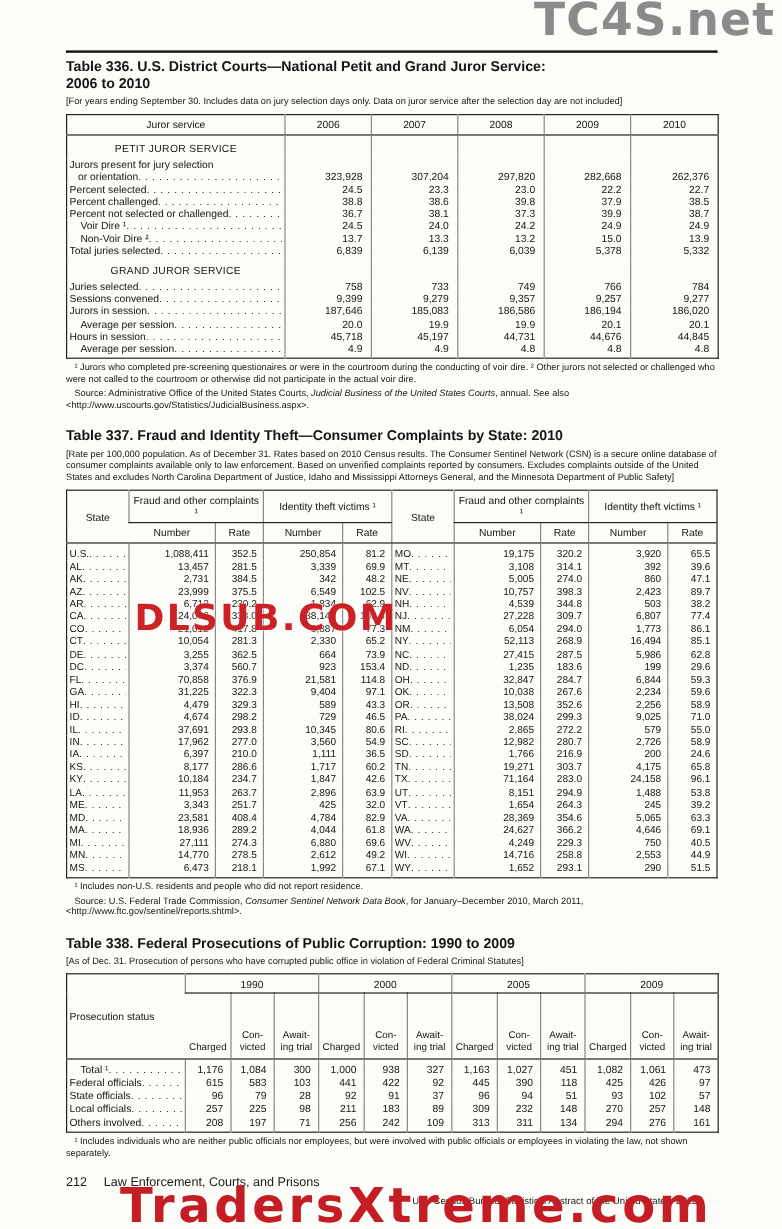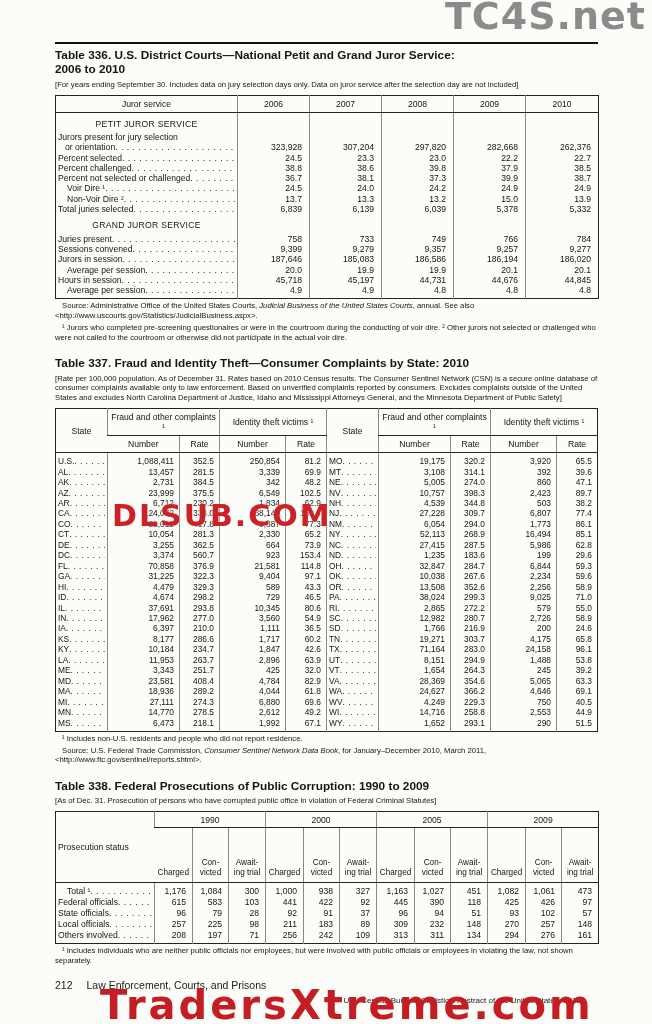--- a/index.html
+++ b/index.html
@@ -186,21 +186,21 @@
           <td class="sec-hdr">GRAND JUROR SERVICE</td>
           <td></td>
           <td></td>
           <td></td>
           <td></td>
           <td></td>
         </tr>
         <tr>
           <td class="lbl">
             <div class="leader">
-              <span class="txt">Juries present</span>
+              <span class="txt">Juries selected</span>
               <span class="dots"></span>
             </div>
           </td>
           <td class="num">758</td>
           <td class="num">733</td>
           <td class="num">749</td>
           <td class="num">766</td>
           <td class="num">784</td>
         </tr>
         <tr>
@@ -264,22 +264,22 @@
           </td>
           <td class="num">4.9</td>
           <td class="num">4.9</td>
           <td class="num">4.8</td>
           <td class="num">4.8</td>
           <td class="num">4.8</td>
         </tr>
       </tbody>
   </table>
 
+  <p class="fn">¹ Jurors who completed pre-screening questionaires or were in the courtroom during the conducting of voir dire. ² Other jurors not selected or challenged who were not called to the courtroom or otherwise did not participate in the actual voir dire.</p>
   <p class="fn"><span>Source: Administrative Office of the United States Courts, </span><i>Judicial Business of the United States Courts</i><span>, annual. See also &lt;http://www.uscourts.gov/Statistics/JudicialBusiness.aspx&gt;.</span></p>
-  <p class="fn">¹ Jurors who completed pre-screening questionaires or were in the courtroom during the conducting of voir dire. ² Other jurors not selected or challenged who were not called to the courtroom or otherwise did not participate in the actual voir dire.</p>
 
   <div class="tbl-title t2">Table 337. Fraud and Identity Theft—Consumer Complaints by State: 2010</div>
   <div class="tbl-note">[Rate per 100,000 population. As of December 31. Rates based on 2010 Census results. The Consumer Sentinel Network (CSN) is a secure online database of consumer complaints available only to law enforcement. Based on unverified complaints reported by consumers. Excludes complaints outside of the United States and excludes North Carolina Department of Justice, Idaho and Mississippi Attorneys General, and the Minnesota Department of Public Safety]</div>
 
   <table class="tbl t337">
     <colgroup>
       <col style="width:52px">
         <col style="width:72px">
         <col style="width:40px">
         <col style="width:66px">

